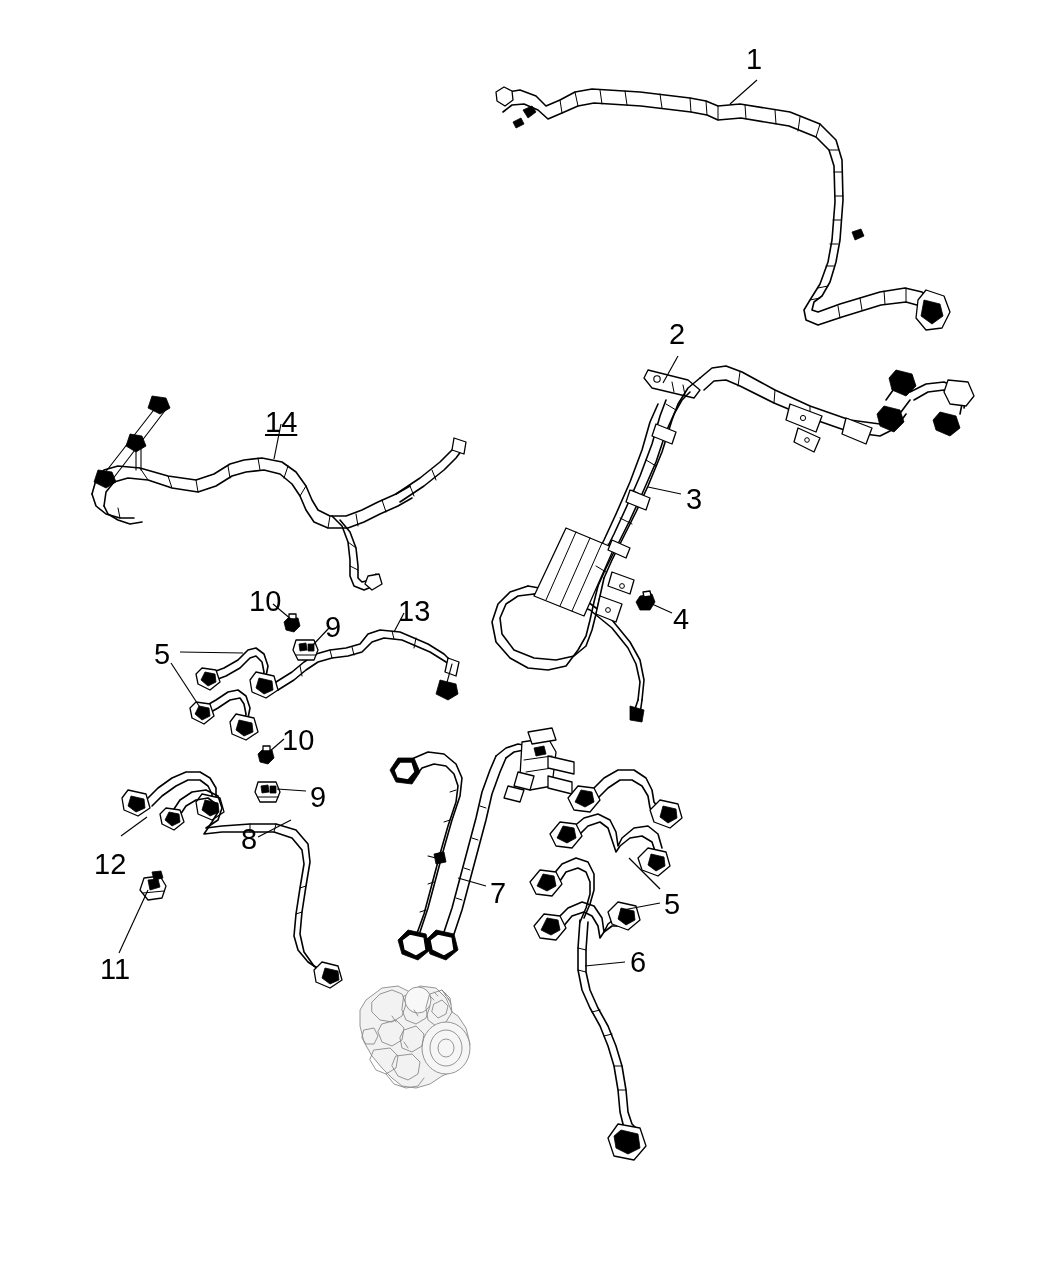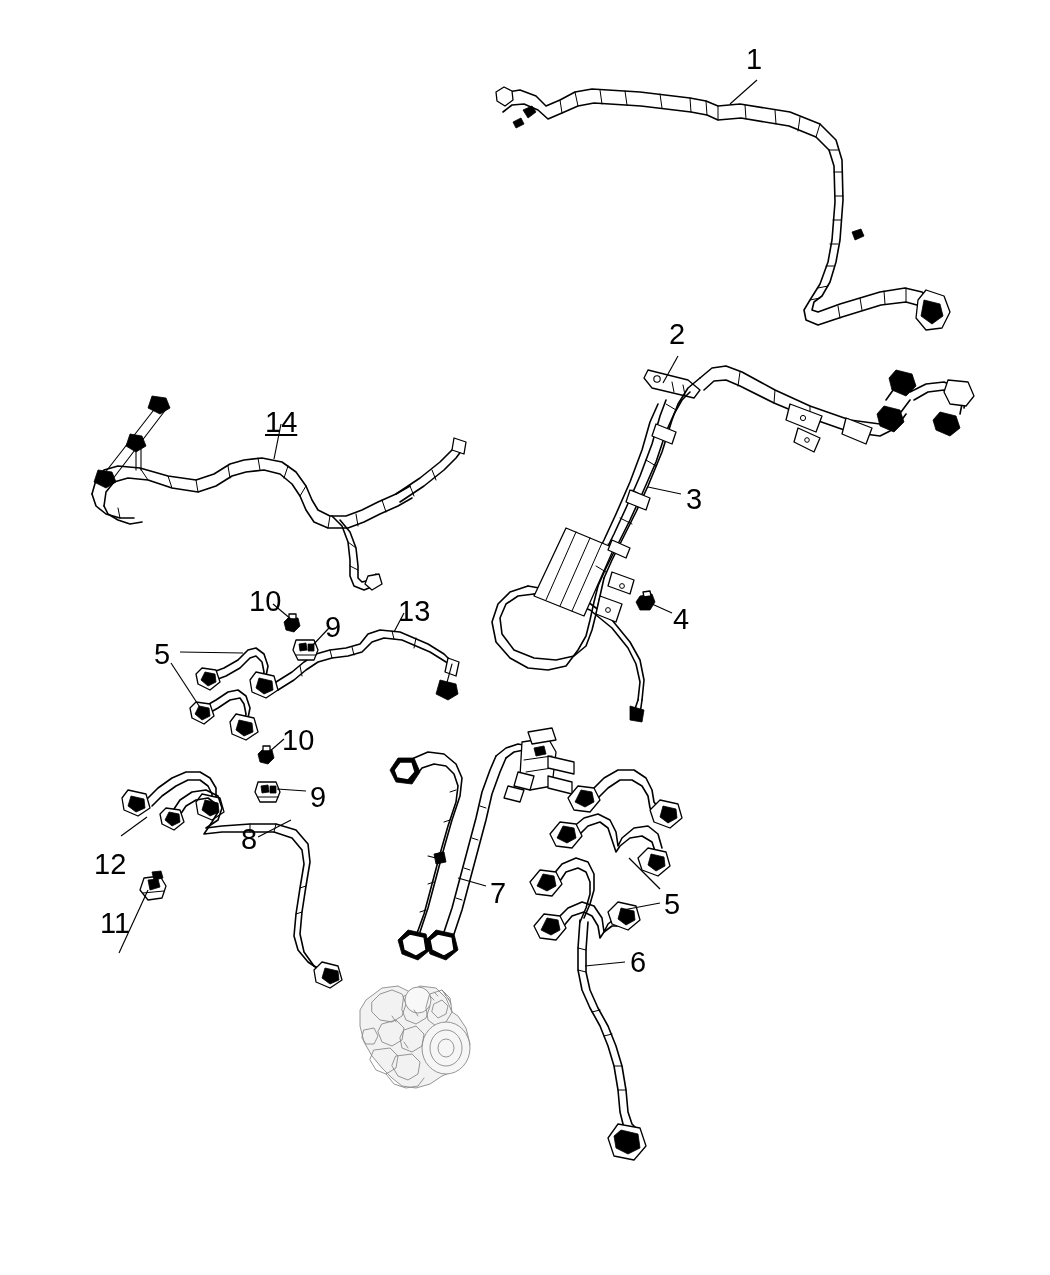--- a/index.html
+++ b/index.html
@@ -482,19 +482,19 @@
       <div class="callout" style="left: 673px; top: 605px;">4</div>
       <div class="callout" style="left: 154px; top: 640px;">5</div>
       <div class="callout" style="left: 664px; top: 890px;">5</div>
       <div class="callout" style="left: 630px; top: 948px;">6</div>
       <div class="callout" style="left: 490px; top: 879px;">7</div>
       <div class="callout" style="left: 241px; top: 825px;">8</div>
       <div class="callout" style="left: 325px; top: 613px;">9</div>
       <div class="callout" style="left: 310px; top: 783px;">9</div>
       <div class="callout" style="left: 249px; top: 587px;">10</div>
       <div class="callout" style="left: 282px; top: 726px;">10</div>
-      <div class="callout" style="left: 100px; top: 909px;">11</div>
+      <div class="callout" style="left: 100px; top: 955px;">11</div>
       <div class="callout" style="left: 94px; top: 838px; margin-top: 12px;">12</div>
       <div class="callout" style="left: 398px; top: 597px; text-align: right;">13</div>
       <div class="callout" style="left: 265px; top: 408px; text-decoration: underline;">14</div>
     </div>
 
 </div>
 
 </body></html>

